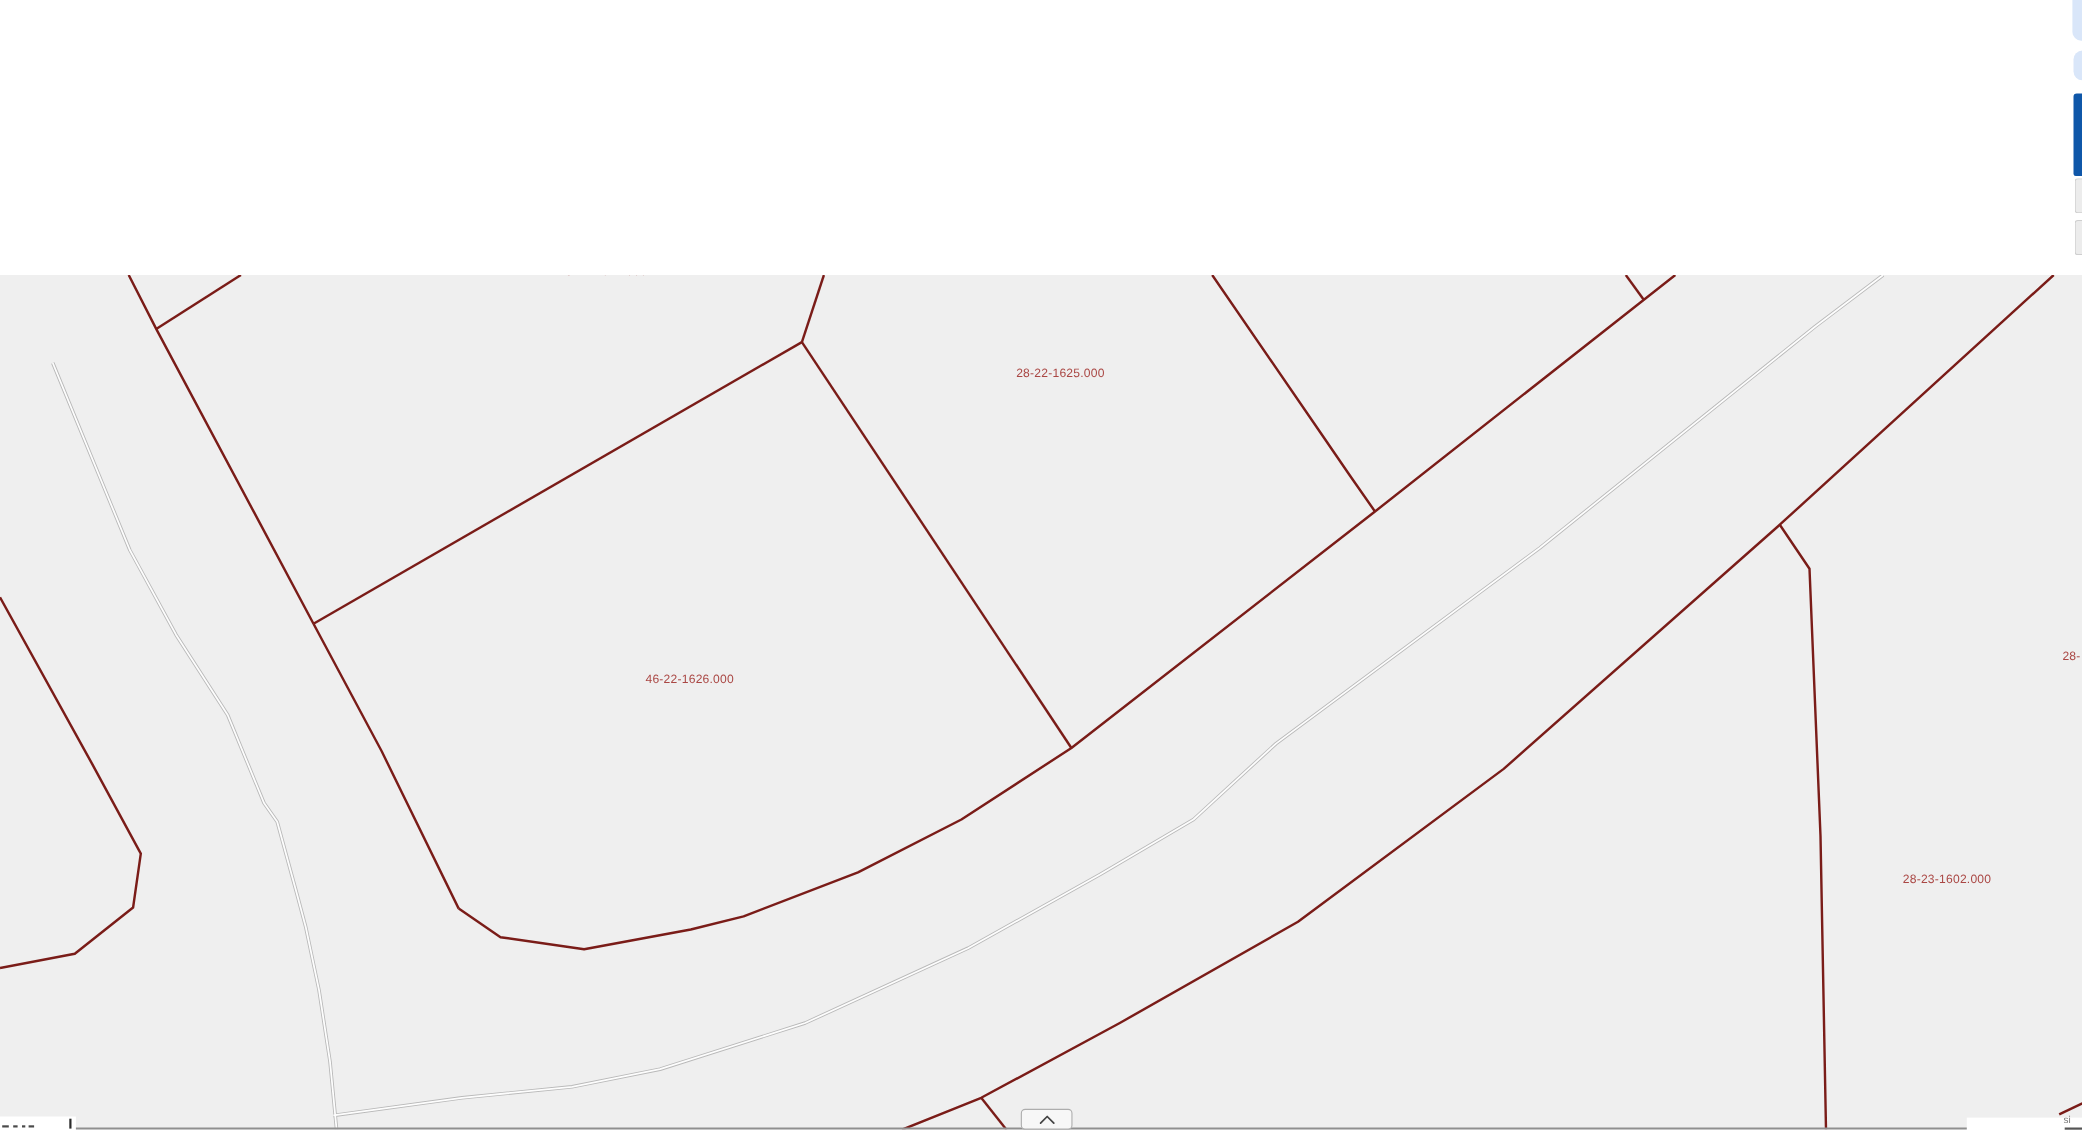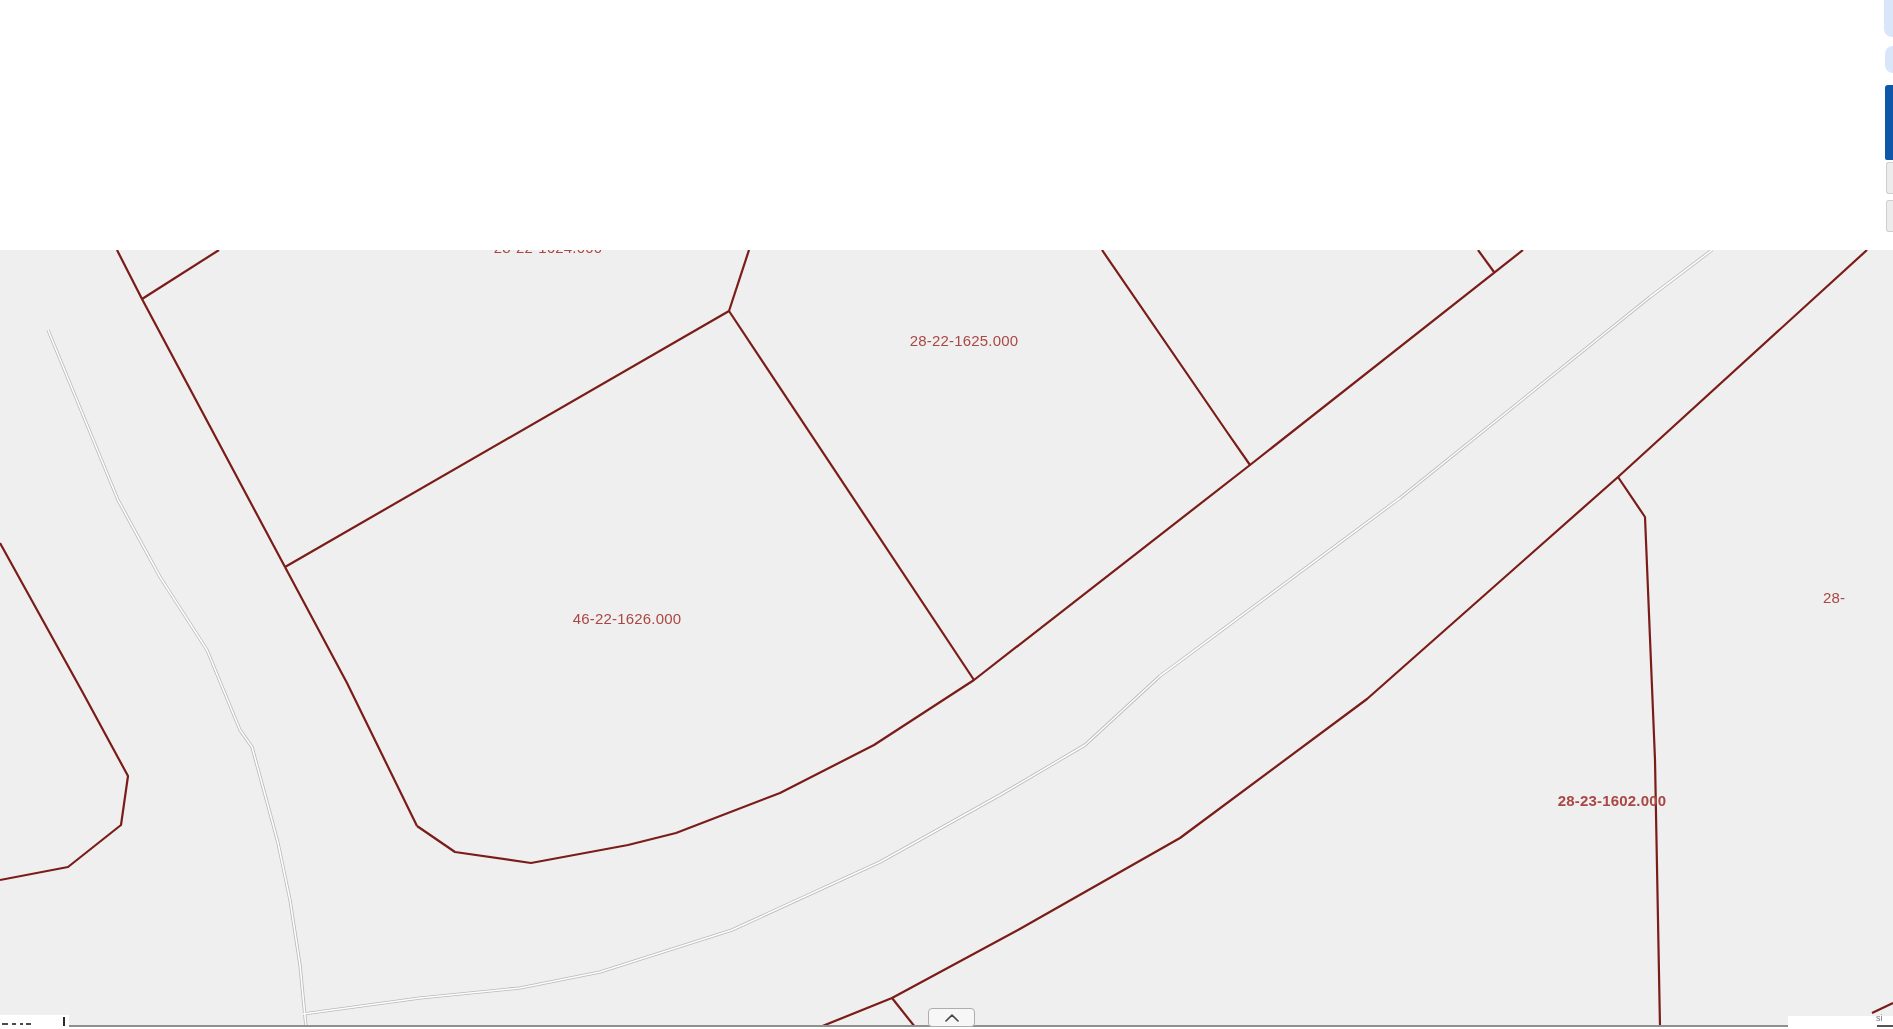--- a/index.html
+++ b/index.html
@@ -21,21 +21,21 @@
   .edge-gray { left:1886px; width:7px; height:32px; background:#ececec;
                border:1px solid #cfcfcf; border-right:none; border-radius:3px 0 0 3px; }
   .edge-gray-1 { top:162px; }
   .edge-gray-2 { top:200px; }
 
   
   .map-viewport { position:absolute; left:0; top:250px; width:1893px; height:777px;
                   background:#efefef; overflow:hidden; z-index:1; }
   .map-viewport svg { position:absolute; left:0; top:0; }
   .parcel-label { position:absolute; transform:translate(-50%,-50%);
-                  color:#aa4744; font-size:15px; letter-spacing:0.2px;
+                  color:#aa4744; font-size:11px; letter-spacing:0.2px;
                   white-space:nowrap; z-index:2; }
 
   
   .bottom-border-1 { position:absolute; left:0; top:1025px; width:1790px; height:2px;
                      background:#8f8f8f; z-index:5; }
   .attрib-patch, .attrib-patch { position:absolute; left:1788px; top:1016px; width:105px;
                      height:13px; background:#ffffff; z-index:5; }
   .bottom-border-2 { position:absolute; left:1877px; top:1025px; width:16px; height:2px;
                      background:#555555; z-index:7; }
   .bottom-strip { position:absolute; left:0; top:1027px; width:1893px; height:2px;
@@ -88,22 +88,22 @@
       <polyline points="1478,250 1494,272" fill="none" stroke="#7a1c18" stroke-width="2.2" stroke-linejoin="round" stroke-linecap="butt"></polyline>
       <polyline points="820,1027 892,998 1018,930 1180,838 1367,699 1618,477 1867,250" fill="none" stroke="#7a1c18" stroke-width="2.2" stroke-linejoin="round" stroke-linecap="butt"></polyline>
       <polyline points="892,998 915,1027" fill="none" stroke="#7a1c18" stroke-width="2.2" stroke-linejoin="round" stroke-linecap="butt"></polyline>
       <polyline points="1618,477 1645,517 1655,760 1660,1027" fill="none" stroke="#7a1c18" stroke-width="2.2" stroke-linejoin="round" stroke-linecap="butt"></polyline>
       <polyline points="0,543 83,693 128,776 121,825 68,867 0,880" fill="none" stroke="#7a1c18" stroke-width="2.2" stroke-linejoin="round" stroke-linecap="butt"></polyline>
       <polyline points="1872,1013 1893,1003" fill="none" stroke="#7a1c18" stroke-width="2.2" stroke-linejoin="round" stroke-linecap="butt"></polyline>
     </svg>
 
 <div class="parcel-label" style="left: 964px; top: 90px;">28-22-1625.000</div>
     <div class="parcel-label" style="left: 627px; top: 368px;">46-22-1626.000</div>
-    <div class="parcel-label" style="left: 1612px; top: 550px; font-weight: bold;">28-23-1602.000</div>
-    <div class="parcel-label" style="left: 1832px; top: 347px; transform: translate(-0.45%, -50%) translateX(-9px);">28-</div>
+    <div class="parcel-label" style="left: 1770px; top: 550px;">28-23-1602.000</div>
+    <div class="parcel-label" style="left: 1884px; top: 347px; transform: translate(-0.45%, -50%) translateX(-9px);">28-</div>
     <div class="parcel-label" style="left: 548px; top: -3.5px;">28-22-1624.000</div>
   </div>
 
 <div class="bottom-border-1"></div>
 <div class="attrib-patch"></div>
 <div class="bottom-border-2"></div>
 <div class="bottom-strip"></div>
 
 <div class="expand-button">
   <svg width="24" height="14" viewBox="0 0 24 14">

